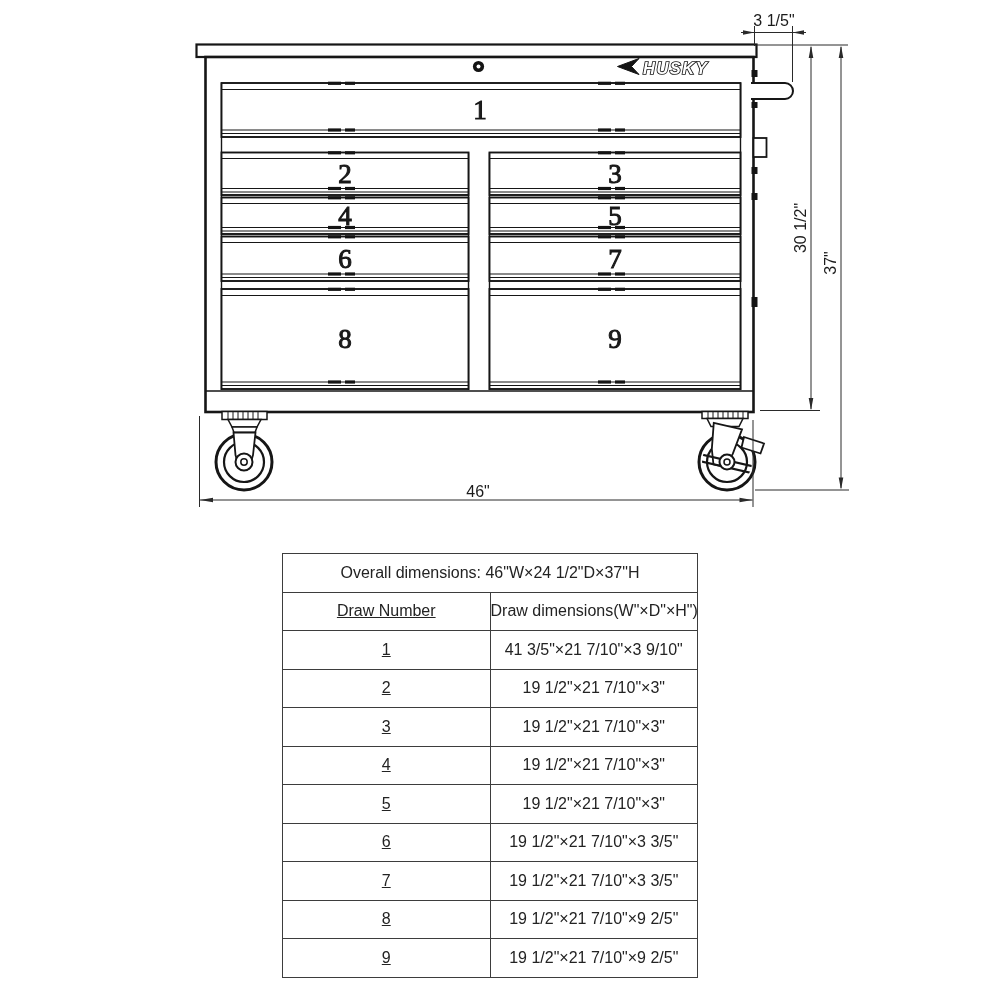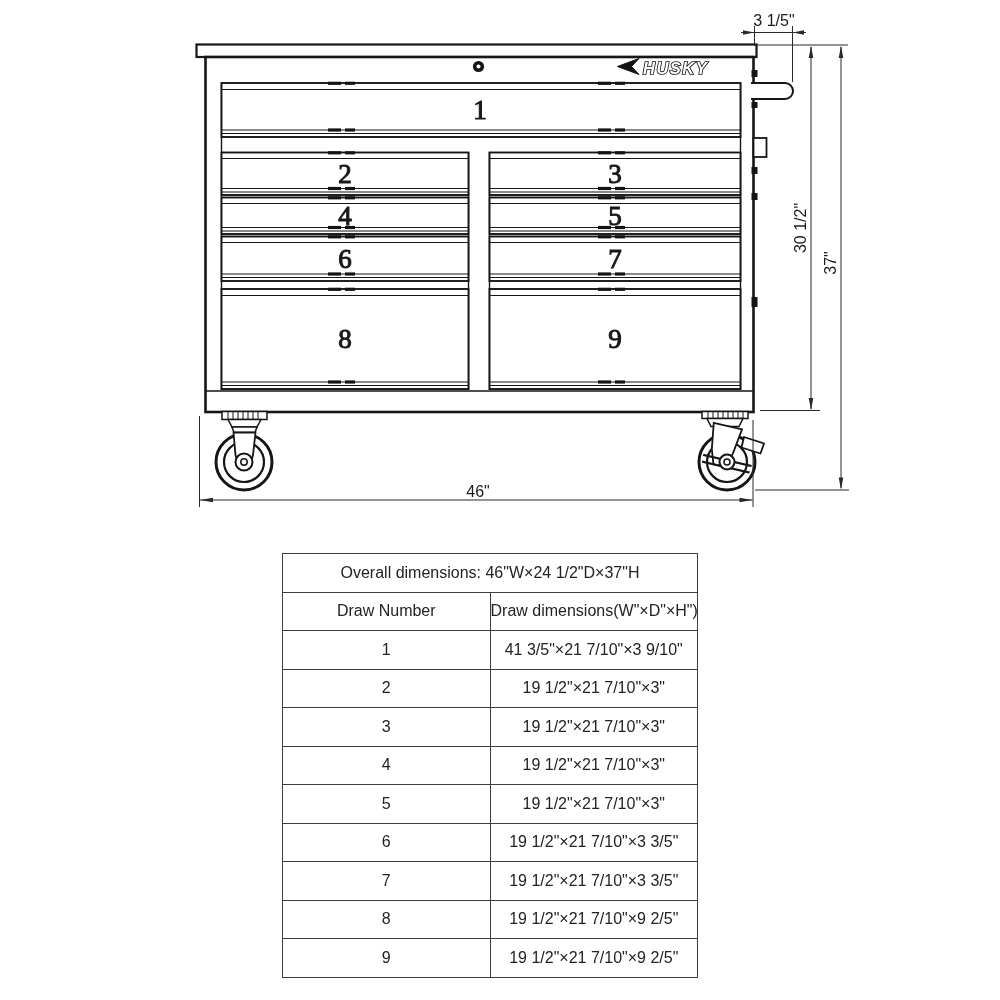--- a/index.html
+++ b/index.html
@@ -11,21 +11,21 @@
   .dimtxt{font-family:"Liberation Sans",sans-serif;font-size:16px;fill:#1b1b1b;
        text-anchor:middle;dominant-baseline:central;}
   .logotxt{font-family:"Liberation Sans",sans-serif;font-size:16.5px;font-weight:bold;font-style:italic;
        letter-spacing:1.5px;fill:#ffffff;stroke:#141414;stroke-width:1.7px;paint-order:stroke fill;
        dominant-baseline:central;}
   .dim-table{position:absolute;left:282px;top:553px;width:416px;border-collapse:collapse;
        table-layout:fixed;}
   .dim-table td{border:1.6px solid #3d3d3d;height:37.5px;text-align:center;vertical-align:middle;
        font-family:"Liberation Sans",sans-serif;font-size:16px;color:#232323;padding:0;
        white-space:nowrap;overflow:hidden;}
-  .dim-table .c1{width:120px;}
+  .dim-table .c1{width:120px;text-decoration:underline;}
 </style>
 </head>
 <body>
 
 <div class="canvas">
 
 <svg width="1000" height="545" viewBox="0 0 1000 545" fill="none" stroke-linecap="butt">
   <defs>
     <g id="dash" fill="#141414" stroke="none">
       <rect x="-17" y="-1.6" width="13" height="3.2"></rect>

